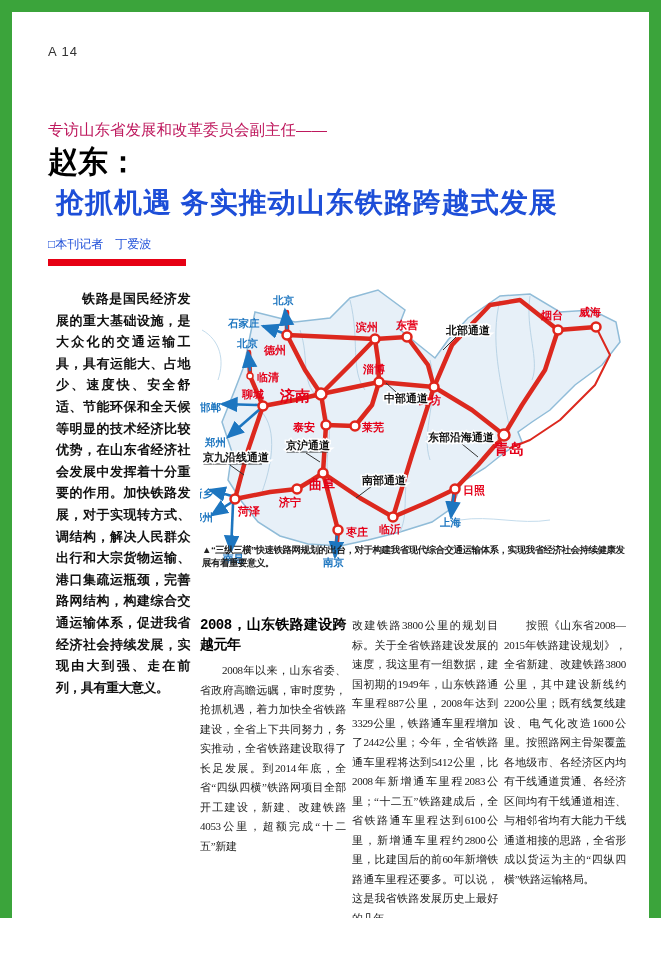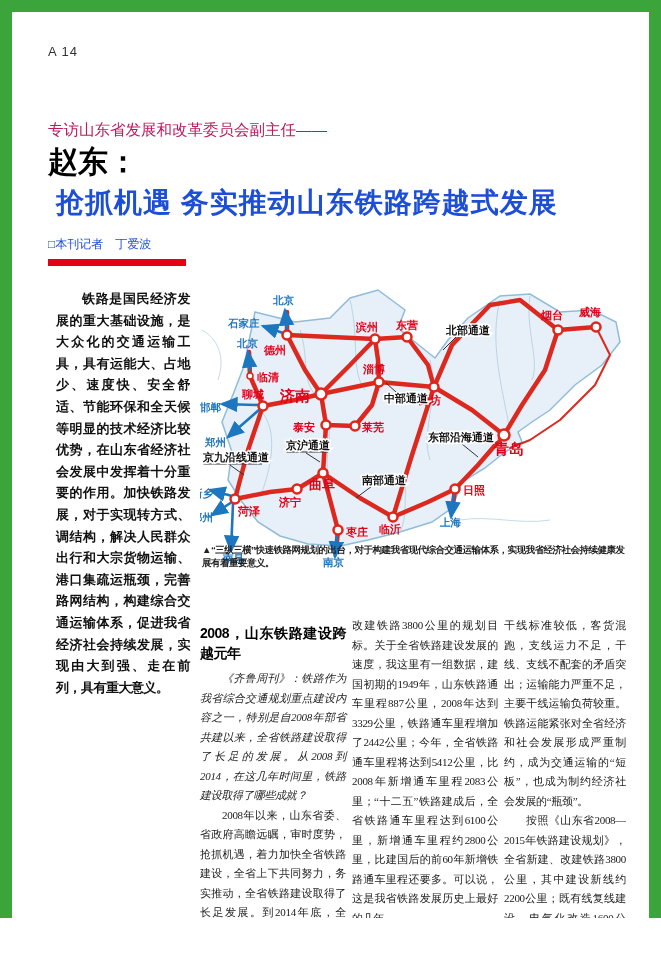--- a/index.html
+++ b/index.html
@@ -24,21 +24,21 @@
            font-weight:bold;font-size:9.5px;letter-spacing:-0.5px;color:#222;}
 
   .bodycol{top:604px;width:146px;font-size:11px;line-height:19.5px;letter-spacing:-0.3px;
            color:#1a1a1a;text-align:justify;}
   #col1{left:188px;}
   #col2{left:340px;}
   #col3{left:492px;width:122px;overflow:hidden;}
   .bodycol p{margin:0;text-indent:2em;}
   .bodycol p.cont{text-indent:0;}
   .bodycol p.q{font-style:italic;color:#222;}
-  #colheading{margin:8px 0 6px 0;font-family:Liberation Sans, sans-serif;font-weight:bold;
+  #colheading{margin:0 0 6px 0;font-family:Liberation Mono, monospace;font-weight:bold;
               font-size:14px;letter-spacing:-0.5px;color:#000;text-indent:0;}
 
   #footerbar{left:0;top:926px;width:661px;height:40px;background:#3ba43b;}
   #credit{right:8px;top:930px;color:#ffffff;font-family:"DejaVu Sans Mono",monospace;
           font-size:17px;letter-spacing:0.5px;margin-left:40px;}
 
   svg text{font-family:"Liberation Sans",sans-serif;}
   .city-lb{fill:#e50019;font-size:11px;font-weight:bold;}
   .city-lb.big{font-size:15px;}
   .city-lb.mid{font-size:13px;}
@@ -192,32 +192,30 @@
         <text class="cor-lb" x="162" y="214">南部通道</text>
         <text class="cor-lb" x="3" y="191">京九沿线通道</text>
         <text class="cor-lb" x="86" y="179">京沪通道</text>
       </svg>
     </div>
 
     <div id="caption" class="abs">▲“三纵三横”快速铁路网规划的出台，对于构建我省现代综合交通运输体系，实现我省经济社会持续健康发展有着重要意义。</div>
 
     <div id="col1" class="abs bodycol">
       <p id="colheading">2008，山东铁路建设跨越元年</p>
-      <p class="q">《齐鲁周刊》：铁路作为我省综合交通规划重点建设内容之一，特别是自2008年部省共建以来，全省铁路建设取得了长足的发展。从2008到2014，在这几年时间里，铁路建设取得了哪些成就？</p>
       <p>2008年以来，山东省委、省政府高瞻远瞩，审时度势，抢抓机遇，着力加快全省铁路建设，全省上下共同努力，务实推动，全省铁路建设取得了长足发展。到2014年底，全省“四纵四横”铁路网项目全部开工建设，新建、改建铁路4053公里，超额完成“十二五”新建</p>
     </div>
 
     <div id="col2" class="abs bodycol">
       <p class="cont">改建铁路3800公里的规划目标。关于全省铁路建设发展的速度，我这里有一组数据，建国初期的1949年，山东铁路通车里程887公里，2008年达到3329公里，铁路通车里程增加了2442公里；今年，全省铁路通车里程将达到5412公里，比2008年新增通车里程2083公里；“十二五”铁路建成后，全省铁路通车里程达到6100公里，新增通车里程约2800公里，比建国后的前60年新增铁路通车里程还要多。可以说，这是我省铁路发展历史上最好的几年。</p>
       <p class="q">《齐鲁周刊》：“四纵四横”铁路规划出台的背景是什么？</p>
 
     </div>
 
     <div id="col3" class="abs bodycol">
-      <p class="cont">干线标准较低，客货混跑，支线运力不足，干线、支线不配套的矛盾突出；运输能力严重不足，主要干线运输负荷较重。铁路运能紧张对全省经济和社会发展形成严重制约，成为交通运输的“短板”，也成为制约经济社会发展的“瓶颈”。</p>
       <p>按照《山东省2008—2015年铁路建设规划》，全省新建、改建铁路3800公里，其中建设新线约2200公里；既有线复线建设、电气化改造1600公里。按照路网主骨架覆盖各地级市、各经济区内均有干线通道贯通、各经济区间均有干线通道相连、与相邻省均有大能力干线通道相接的思路，全省形成以货运为主的“四纵四横”铁路运输格局。</p>
 
     </div>
   </div>
 
   <div id="footerbar" class="abs"></div>
   <div id="credit" class="abs">http://www.hackhome.com[网侠]提供</div>
 </div>
 
 </body></html>

